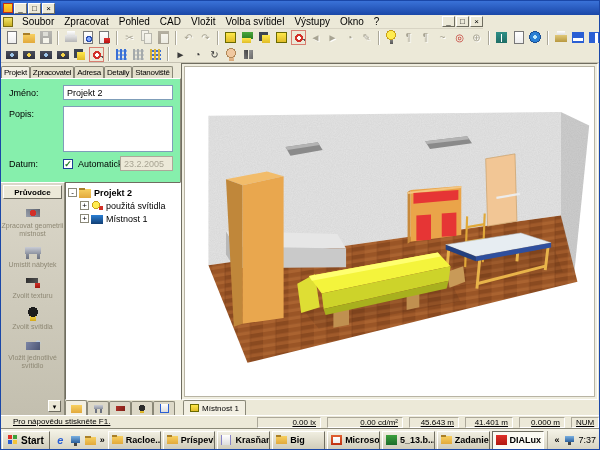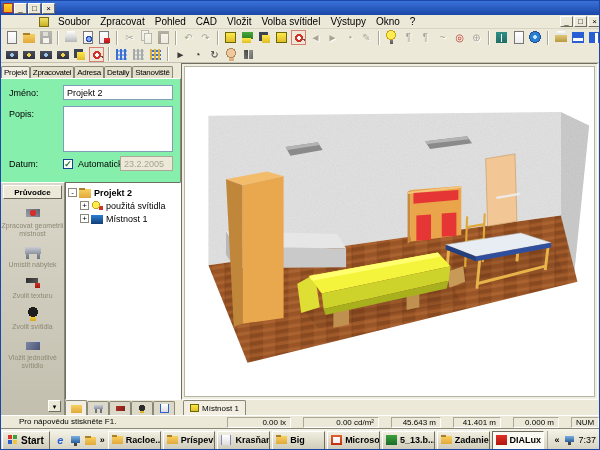--- a/index.html
+++ b/index.html
@@ -5,21 +5,21 @@
   html,body{margin:0;padding:0;background:#555;}
   *{box-sizing:border-box;font-family:"Liberation Sans",sans-serif;}
   #app{position:relative;width:600px;height:450px;background:#ece9d8;overflow:hidden;border:1px solid #1a47a8;}
   .raised{border-top:1px solid #fff;border-left:1px solid #fff;border-right:1px solid #6f6d60;border-bottom:1px solid #6f6d60;}
   
   #titlebar{position:absolute;top:0;left:0;width:600px;height:14px;background:linear-gradient(180deg,#3a72d8,#1a47a8);display:flex;align-items:center;padding:0 2px;color:#fff;}
   #titlebar .ttext{flex:1;font-size:9px;font-weight:bold;white-space:nowrap;overflow:hidden;margin-left:3px;}
   .appicon{width:10px;height:10px;background:linear-gradient(#ffd324,#f7a81c);border:1px solid #c03018;flex:0 0 auto;}
   .winbtn{width:13px;height:11px;margin-left:1px;background:#ece9d8;font-size:8px;line-height:9px;text-align:center;color:#000;flex:0 0 auto;}
   
-  #menubar{position:absolute;top:14px;left:0;width:600px;height:14px;background:#ece9d8;display:flex;align-items:center;font-size:10px;border-bottom:1px solid #d8d4c4;padding-left:36px;}
+  #menubar{position:absolute;top:14px;left:0;width:482px;height:14px;background:#ece9d8;display:flex;align-items:center;font-size:10px;border-bottom:1px solid #d8d4c4;}
   .mdiicon{width:10px;height:10px;margin:0 4px 0 2px;background:linear-gradient(#f2e268,#c8b024);border:1px solid #7a6c10;}
   .menuitem{padding:0 5px;white-space:nowrap;}
   #menubar .spacer{flex:1;}
   
   .toolbar{position:absolute;left:0;width:600px;height:17px;background:#ece9d8;display:flex;align-items:center;padding-left:2px;}
   #tb1{top:28px;} #tb2{top:45px;border-bottom:1px solid #c6c2b2;}
   .tbsep{width:2px;height:14px;margin:0 3px;border-left:1px solid #aca899;border-right:1px solid #fff;flex:0 0 auto;}
   .tbi{width:15px;height:15px;margin:0 1px;flex:0 0 auto;font-size:11px;line-height:15px;text-align:center;color:#3a3a3a;font-style:normal;}
   .tbi.glyph{font-size:10px;}
   .dis{filter:grayscale(80%);opacity:.5;}
@@ -90,21 +90,21 @@
   .tt-lum{background:radial-gradient(circle at 5px 4px,#2c2c2c 0 3px,transparent 3px),linear-gradient(#f4d44a,#d4a818) 3px 6px/4px 3px no-repeat;}
   .tt-out{background:linear-gradient(#fff,#ddd) 2px 0/7px 8px no-repeat,linear-gradient(#2a5fd4,#2a5fd4) 1px 0/9px 9px no-repeat;}
   
   #viewport{position:absolute;top:62px;left:180px;width:417px;height:337px;background:#f0eee0;border:1px solid;border-color:#6f6d60 #fff #fff #6f6d60;padding:2px;}
   #canvas{width:100%;height:100%;background:#fff;border:1px solid #b8b4a4;}
   #vtabrow{position:absolute;top:399px;left:180px;width:417px;height:15px;background:#ece9d8;display:flex;align-items:flex-end;}
   #vtab{display:flex;align-items:center;height:15px;padding:0 6px;background:#f2efe2;border:1px solid #8a8878;border-bottom:none;border-radius:2px 2px 0 0;font-size:8px;margin-left:2px;}
   #vtab .vicon{width:9px;height:8px;margin-right:3px;background:linear-gradient(#ffe84a,#e0bc28) 1px 1px/7px 6px no-repeat,linear-gradient(#6a6a00,#6a6a00) 0 0/9px 8px no-repeat;}
   
   #statusbar{position:absolute;top:414px;left:0;width:600px;height:13px;background:#ece9d8;border-top:1px solid #fff;display:flex;align-items:center;font-size:8px;padding:0 2px;}
-  .spanel{border:1px solid;border-color:#aca899 #fff #fff #aca899;height:11px;line-height:9px;padding:0 4px;margin-left:12px;text-align:right;white-space:nowrap;}
+  .spanel{border:1px solid;border-color:#aca899 #fff #fff #aca899;height:11px;line-height:9px;padding:0 4px;margin-left:6px;text-align:right;white-space:nowrap;text-decoration:underline;}
   #sb-help{flex:1;border:none;text-align:left;}
   
   #taskbar{position:absolute;top:427px;left:0;width:600px;height:23px;background:linear-gradient(180deg,#f6f4e8,#d5d1c0);border-top:1px solid #8a8878;display:flex;align-items:center;padding:0 1px;}
   #startbtn{display:flex;align-items:center;height:19px;padding:0 5px;background:linear-gradient(180deg,#f0eee0,#d0ccba);font-size:10px;font-weight:bold;margin-right:3px;flex:0 0 auto;}
   .xpflag{width:10px;height:10px;margin-right:3px;background:linear-gradient(#e03028,#e03028) 0 0/4px 4px no-repeat,linear-gradient(#3ca03c,#3ca03c) 5px 0/4px 4px no-repeat,linear-gradient(#2a5fd4,#2a5fd4) 0 5px/4px 4px no-repeat,linear-gradient(#f4c43a,#f4c43a) 5px 5px/4px 4px no-repeat;}
   .qlicon{width:13px;height:13px;margin:0 1px;font-size:11px;line-height:13px;text-align:center;color:#2a5fd4;font-weight:bold;font-style:italic;flex:0 0 auto;}
   .ql-desk{background:linear-gradient(#7ab0e0,#2a5f9e) 2px 2px/9px 7px no-repeat,linear-gradient(#444,#444) 5px 9px/3px 3px no-repeat;font-size:0;}
   .ql-fold{background:linear-gradient(#a97f28,#a97f28) 1px 2px/6px 2px no-repeat,linear-gradient(#f7d060,#e2a93c) 1px 3px/11px 8px no-repeat;font-size:0;}
   .chev{font-size:9px;font-weight:bold;padding:0 2px;flex:0 0 auto;}
   .taskbtn{display:flex;align-items:center;height:19px;flex:1 1 58px;min-width:0;max-width:70px;margin:0 1px;padding:0 3px;background:linear-gradient(180deg,#f0eee0,#d0ccba);font-size:9px;font-weight:bold;white-space:nowrap;overflow:hidden;}

